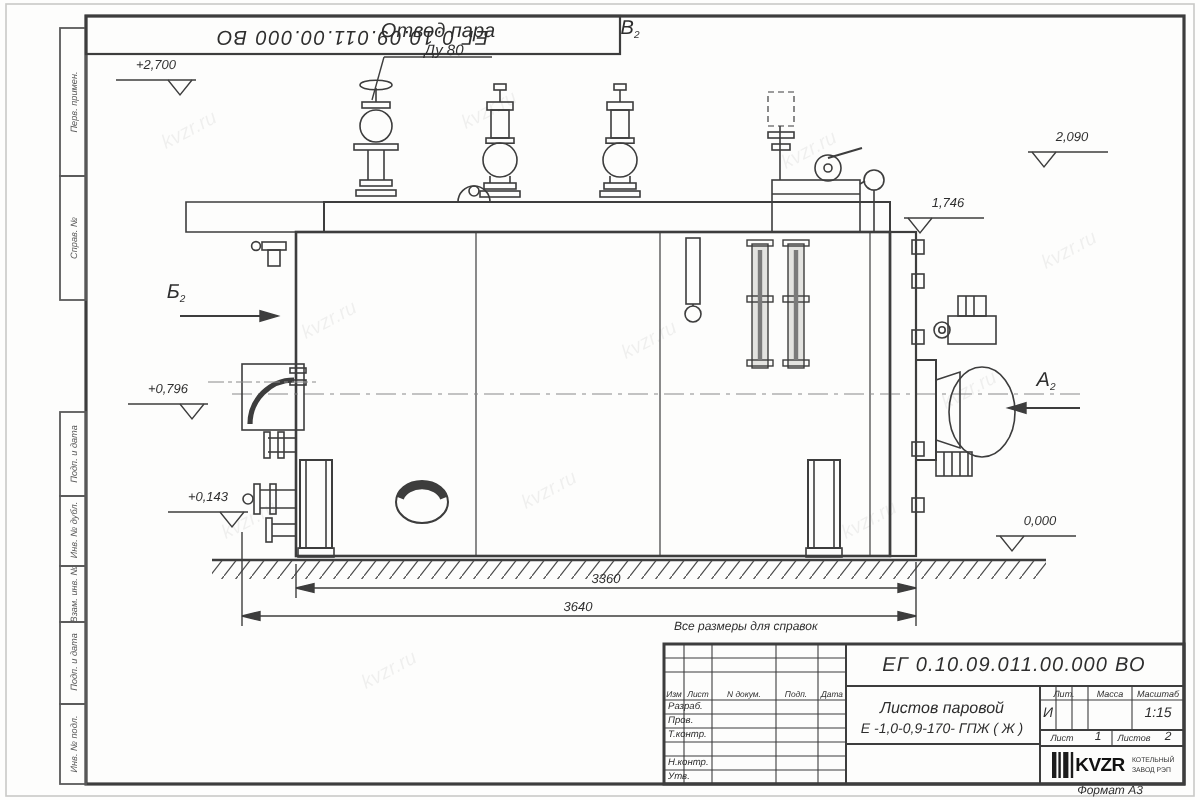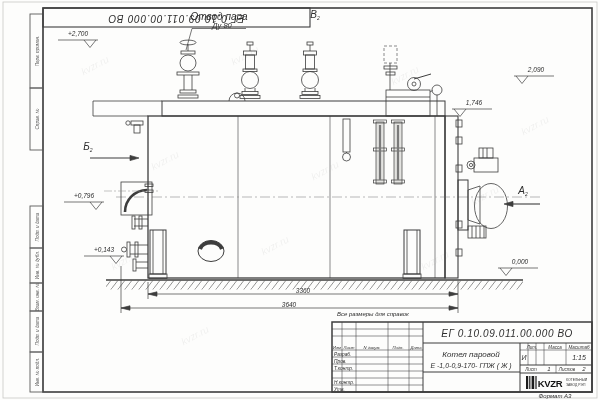--- a/index.html
+++ b/index.html
@@ -322,21 +322,21 @@
   <div class="t" style="left:84px;top:195px;font-size:6.5px">+0,796</div>
   <div class="t" style="left:104px;top:249px;font-size:6.5px">+0,143</div>
   <div class="t" style="left:520px;top:261px;font-size:6.5px">0,000</div>
 
   <div class="t" style="left:303px;top:290px;font-size:6.5px">3360</div>
   <div class="t" style="left:289px;top:304px;font-size:6.5px">3640</div>
 
   <div class="tl" style="left:337px;top:314px;font-size:6px">Все размеры для справок</div>
 
   <div class="t" style="left:507px;top:332.5px;font-size:10px;letter-spacing:0.6px">ЕГ 0.10.09.011.00.000  ВО</div>
-  <div class="t" style="left:471px;top:354px;font-size:8px">Котел паровой</div>
+  <div class="t" style="left:471px;top:354px;font-size:8px">Листов паровой</div>
   <div class="t" style="left:471px;top:365px;font-size:7px">Е -1,0-0,9-170- ГПЖ ( Ж )</div>
 
   <div class="t" style="left:337px;top:346.5px;font-size:4.2px">Изм</div>
   <div class="t" style="left:349px;top:346.5px;font-size:4.2px">Лист</div>
   <div class="t" style="left:372px;top:346.5px;font-size:4.2px">N докум.</div>
   <div class="t" style="left:398px;top:346.5px;font-size:4.2px">Подп.</div>
   <div class="t" style="left:416px;top:346.5px;font-size:4.2px">Дата</div>
 
   <div class="tl" style="left:334px;top:353.5px;font-size:4.8px">Разраб.</div>
   <div class="tl" style="left:334px;top:360.5px;font-size:4.8px">Пров.</div>

